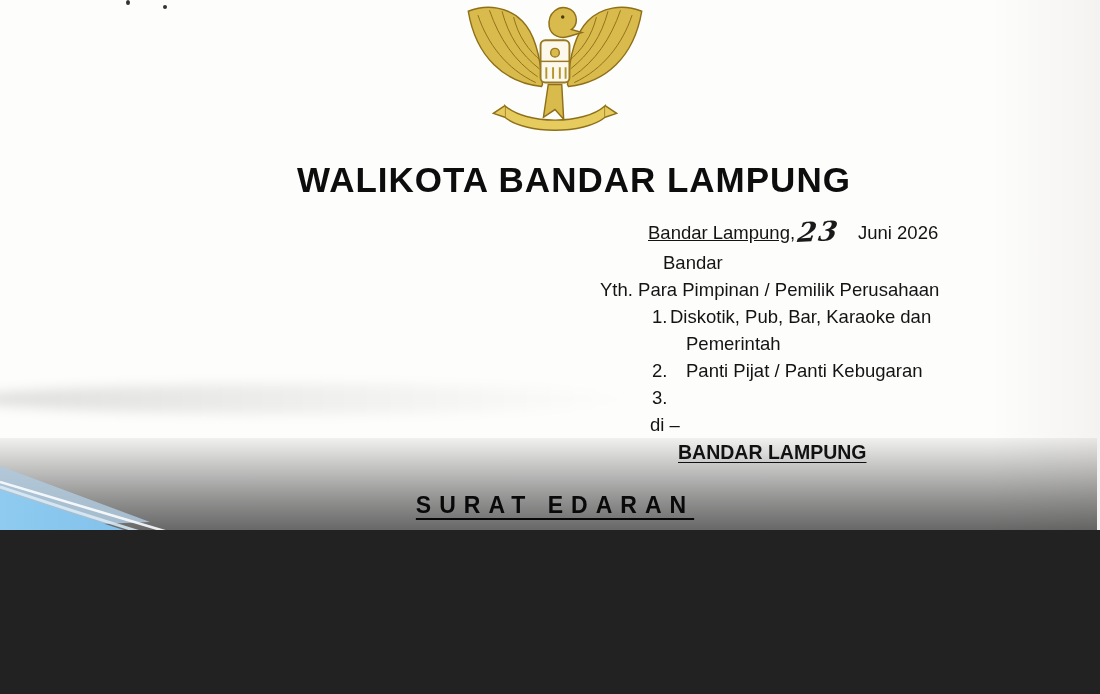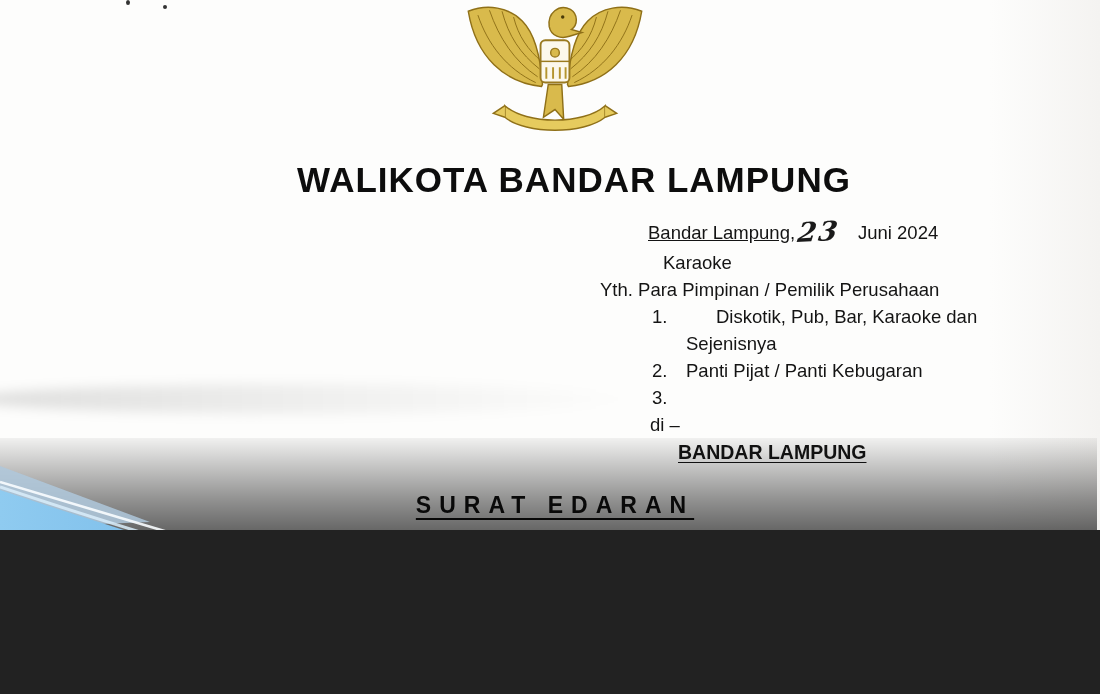--- a/index.html
+++ b/index.html
@@ -90,28 +90,28 @@
 
       <path d="M58,112 C80,132 140,132 162,112 L162,124 C140,142 80,142 58,124 Z" fill="#E6CB5E"></path>
       <path d="M58,112 L46,120 L58,124 M162,112 L174,120 L162,124" fill="#E6CB5E"></path>
     </g>
   </svg>
 
   <div class="abs doc-title">WALIKOTA BANDAR LAMPUNG</div>
 
   <div class="abs doc-line" style="left:648px;top:222px;text-decoration:underline;">Bandar Lampung,</div>
   <div class="abs hand" style="left:798px;top:216px;font-size:27px;transform:skewX(-10deg) rotate(-3deg);">23</div>
-  <div class="abs doc-line" style="left:858px;top:222px;">Juni 2024</div>
+  <div class="abs doc-line" style="left:858px;top:222px;">Juni 2026</div>
 
-  <div class="abs doc-line" style="left:663px;top:252px;">Karaoke</div>
+  <div class="abs doc-line" style="left:663px;top:252px;">Bandar</div>
   <div class="abs doc-line" style="left:600px;top:279px;">Yth. Para Pimpinan / Pemilik Perusahaan</div>
 
   <div class="abs doc-line" style="left:652px;top:306px;">1.</div>
-  <div class="abs doc-line" style="left:716px;top:306px;">Diskotik, Pub, Bar, Karaoke dan</div>
-  <div class="abs doc-line" style="left:686px;top:333px;">Sejenisnya</div>
+  <div class="abs doc-line" style="left:670px;top:306px;">Diskotik, Pub, Bar, Karaoke dan</div>
+  <div class="abs doc-line" style="left:686px;top:333px;">Pemerintah</div>
   <div class="abs doc-line" style="left:652px;top:360px;">2.</div>
   <div class="abs doc-line" style="left:686px;top:360px;">Panti Pijat / Panti Kebugaran</div>
   <div class="abs doc-line" style="left:652px;top:387px;">3.</div>
 
   <div class="abs doc-line" style="left:650px;top:414px;">di –</div>
   <div class="abs doc-line city" style="left:678px;top:441px;font-size:19.5px;">BANDAR LAMPUNG</div>
 
   <div class="abs surat">SURAT EDARAN</div>
   <div class="abs nomor">
     <b>Nomor :</b><span class="hand">4 351 1106 / III. 20 /</span><span>2023</span>

